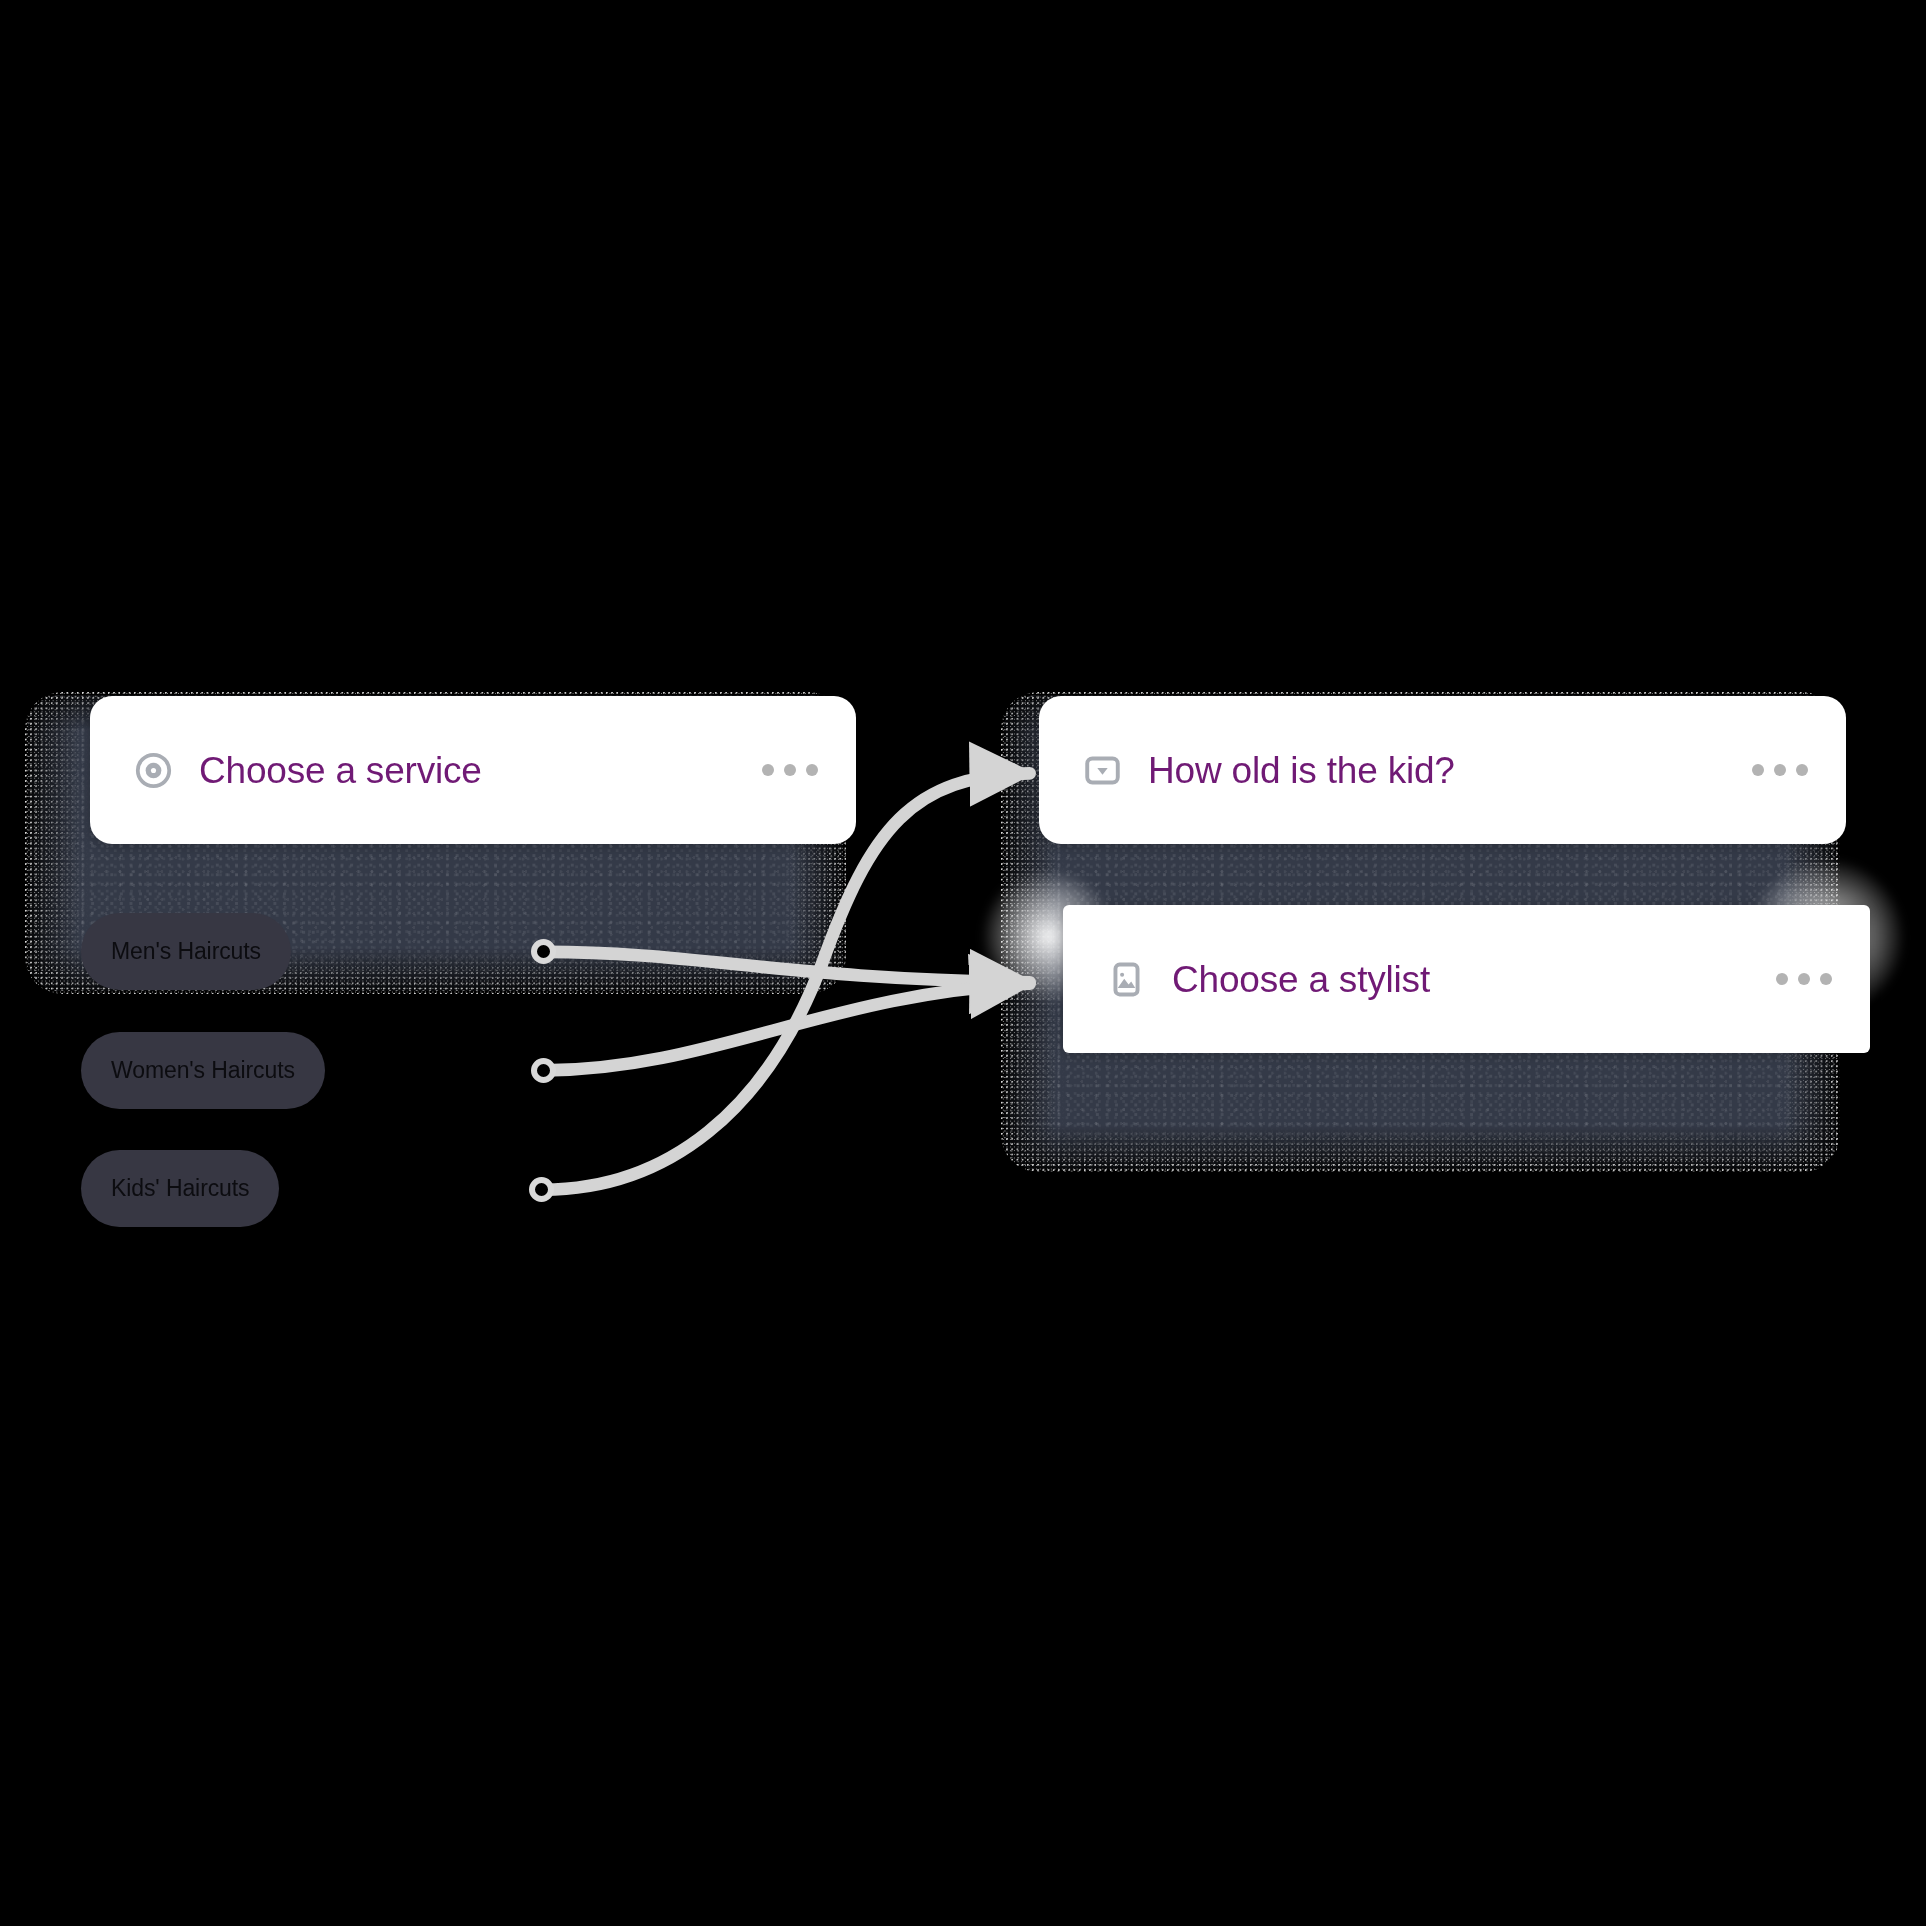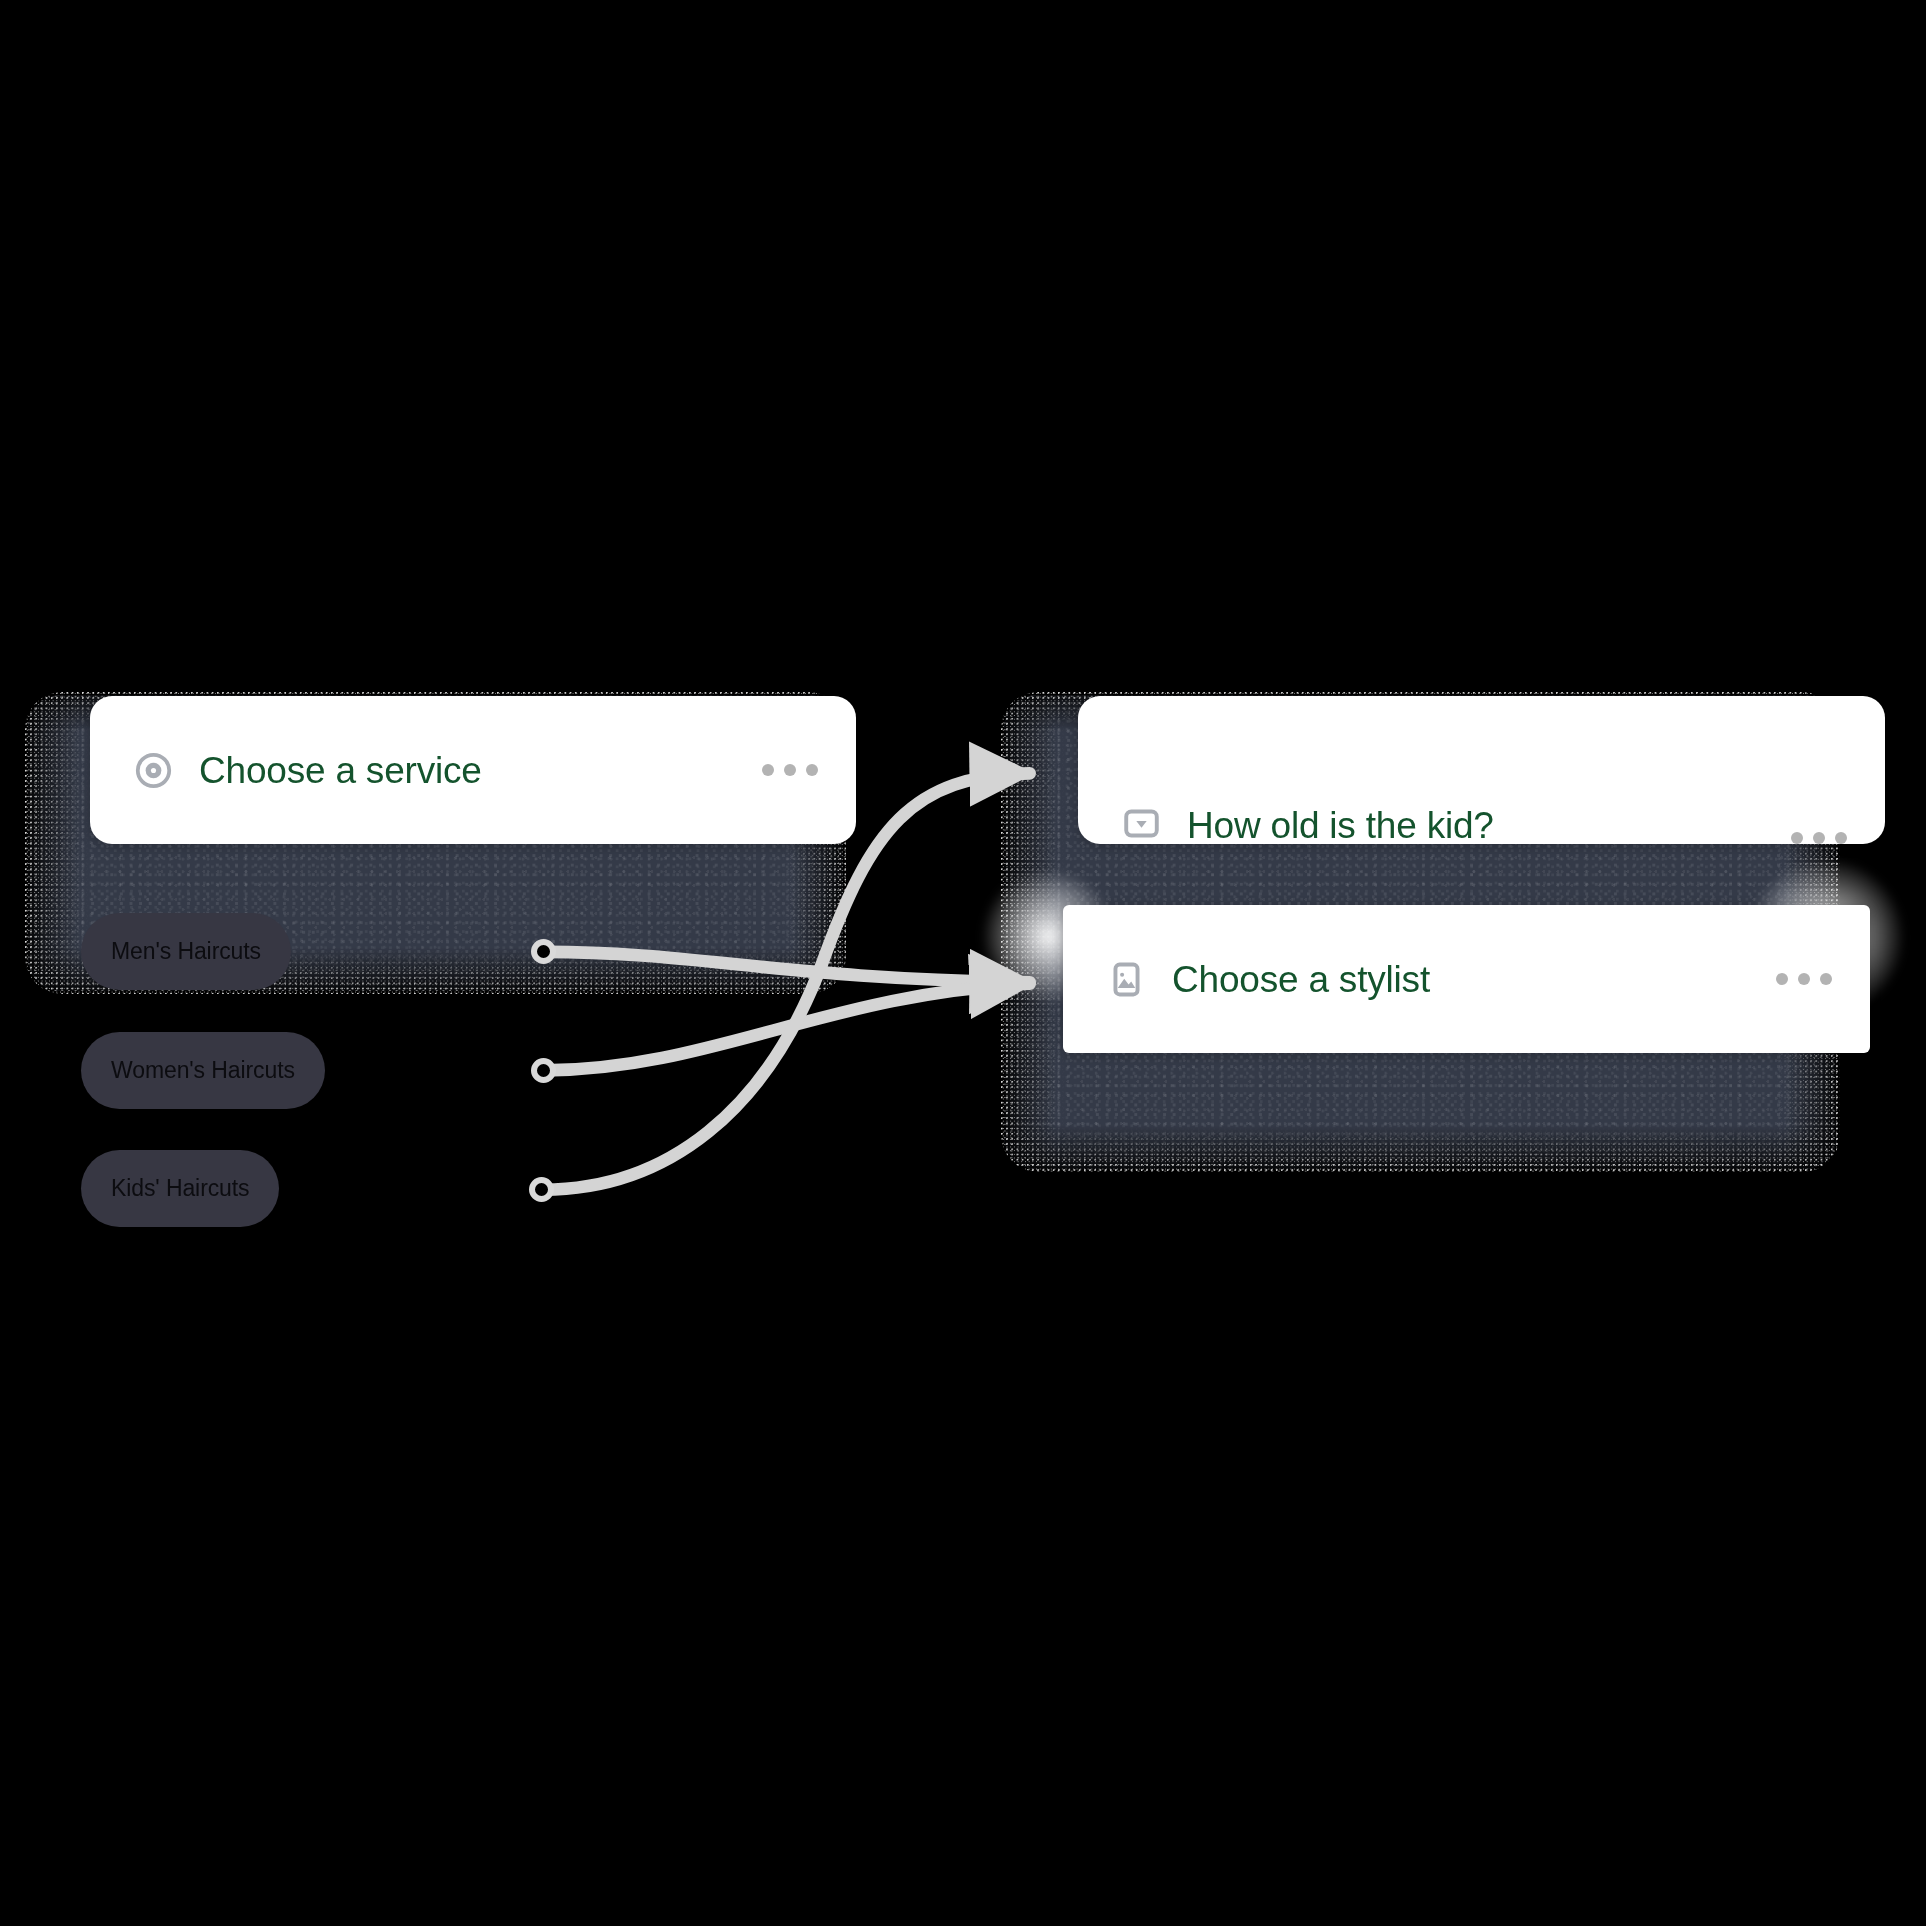--- a/index.html
+++ b/index.html
@@ -122,21 +122,21 @@
   .card-icon {
     flex: 0 0 auto;
     width: 41px;
     height: 41px;
     display: flex;
     align-items: center;
     justify-content: center;
   }
   .card-title {
     flex: 1 1 auto;
-    color: #14532d;
+    color: #701a75;
     font-size: 37px;
     line-height: 1;
     letter-spacing: -0.2px;
     white-space: nowrap;
   }
   .card-menu {
     flex: 0 0 auto;
     display: flex;
     align-items: center;
     gap: 9.6px;
@@ -221,21 +221,21 @@
 
   <div class="node-group" style="left:1004px; top:695px; width:833px; height:474px;">
     <div class="grain"></div>
     <div class="edge-fade"></div>
     <div class="speckle"></div>
   </div>
 
   <div class="bloom" style="left:982px; top:870px; width:133px; height:133px;"></div>
   <div class="bloom" style="left:1748px; top:859px; width:156px; height:156px;"></div>
 
-  <div class="card" style="left:1078px; top:696px; width:730px; height:148px; padding:0 34px 0 43px;align-items:flex-end;">
+  <div class="card" style="left:1039px; top:696px; width:730px; height:148px; padding:0 34px 0 43px;">
     <div class="card-icon">
       <svg width="39" height="39" viewBox="0 0 24 24" aria-hidden="true">
         <rect x="2.6" y="4.6" width="18.8" height="14.8" rx="3.2" fill="none" stroke="#a9adb4" stroke-width="2.4"></rect>
         <path d="M8.8 10.4 L15.2 10.4 L12 14.6 Z" fill="#a9adb4"></path>
       </svg>
     </div>
     <div class="card-title" style="margin-left:25px;">How old is the kid?</div>
     <div class="card-menu">
       <i></i>
         <i></i>

